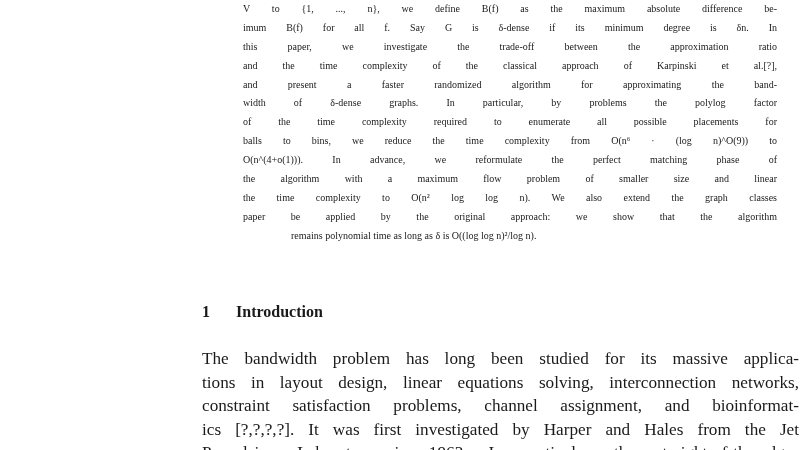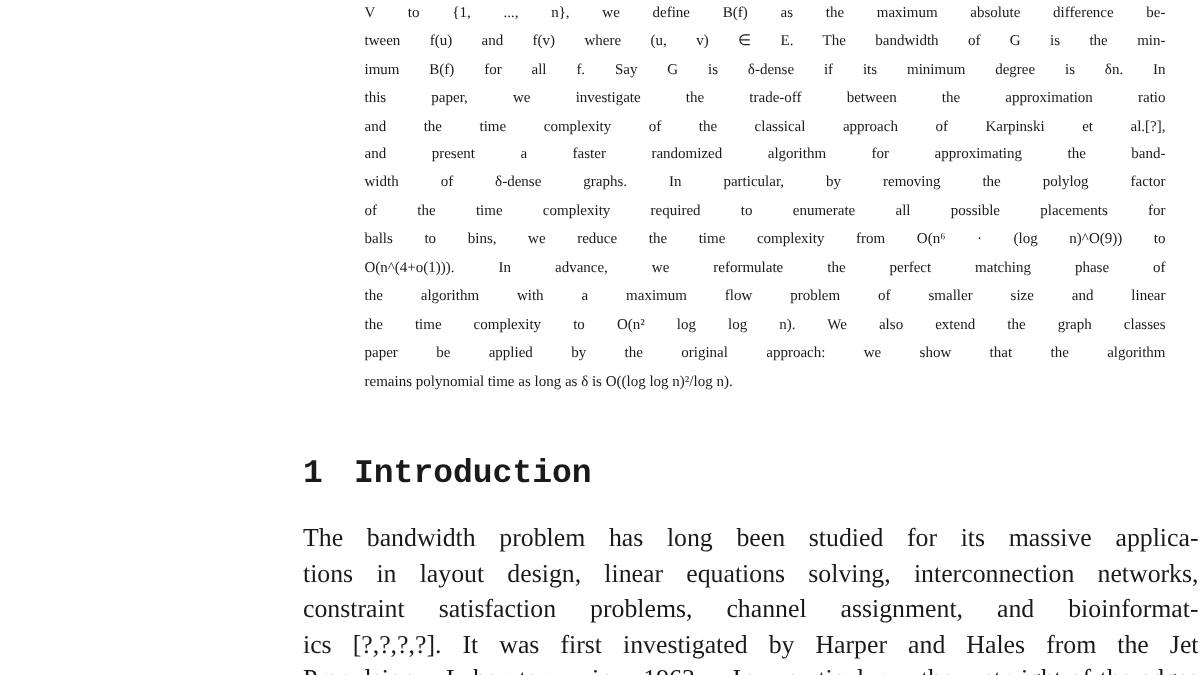--- a/index.html
+++ b/index.html
@@ -34,28 +34,29 @@
     }
     .abstract .line {
       display: block;
       white-space: nowrap;
       text-align: justify;
       text-align-last: justify;
       height: 18.9px;
     }
     .abstract .line.last {
       text-align-last: left;
+      margin-left: 48px;
     }
     .section-heading {
       position: absolute;
       left: 202px;
       top: 303px;
-      font-family: Liberation Mono, monospace;
+      font-family: Liberation Serif, serif;
       font-weight: bold;
-      font-size: 22px;
+      font-size: 16px;
       white-space: nowrap;
     }
     .section-heading .num {
       display: inline-block;
       width: 34px;
     }
     .body-text {
       position: absolute;
       left: 202px;
       top: 347px;
@@ -74,26 +75,25 @@
   </style>
 </head>
 <body>
 
 <div class="arxiv-stamp">
   
 </div>
 
 <div class="abstract">
   <span class="line">V to {1, ..., n}, we define B(f) as the maximum absolute difference be-</span>
-  <span class="line">tween f(u) and f(v) where (u, v) ∈ E. The bandwidth of G is the min-</span>
   <span class="line">imum B(f) for all f. Say G is δ-dense if its minimum degree is δn. In</span>
   <span class="line">this paper, we investigate the trade-off between the approximation ratio</span>
   <span class="line">and the time complexity of the classical approach of Karpinski et al.[?],</span>
   <span class="line">and present a faster randomized algorithm for approximating the band-</span>
-  <span class="line">width of δ-dense graphs. In particular, by removing the polylog factor</span>
+  <span class="line">width of δ-dense graphs. In particular, by problems the polylog factor</span>
   <span class="line">of the time complexity required to enumerate all possible placements for</span>
   <span class="line">balls to bins, we reduce the time complexity from O(n⁶ · (log n)^O(9)) to</span>
   <span class="line">O(n^(4+o(1))). In advance, we reformulate the perfect matching phase of</span>
   <span class="line">the algorithm with a maximum flow problem of smaller size and linear</span>
   <span class="line">the time complexity to O(n² log log n). We also extend the graph classes</span>
   <span class="line">paper be applied by the original approach: we show that the algorithm</span>
   <span class="line last">remains polynomial time as long as δ is O((log log n)²/log n).</span>
 </div>
 
 <div class="section-heading">

